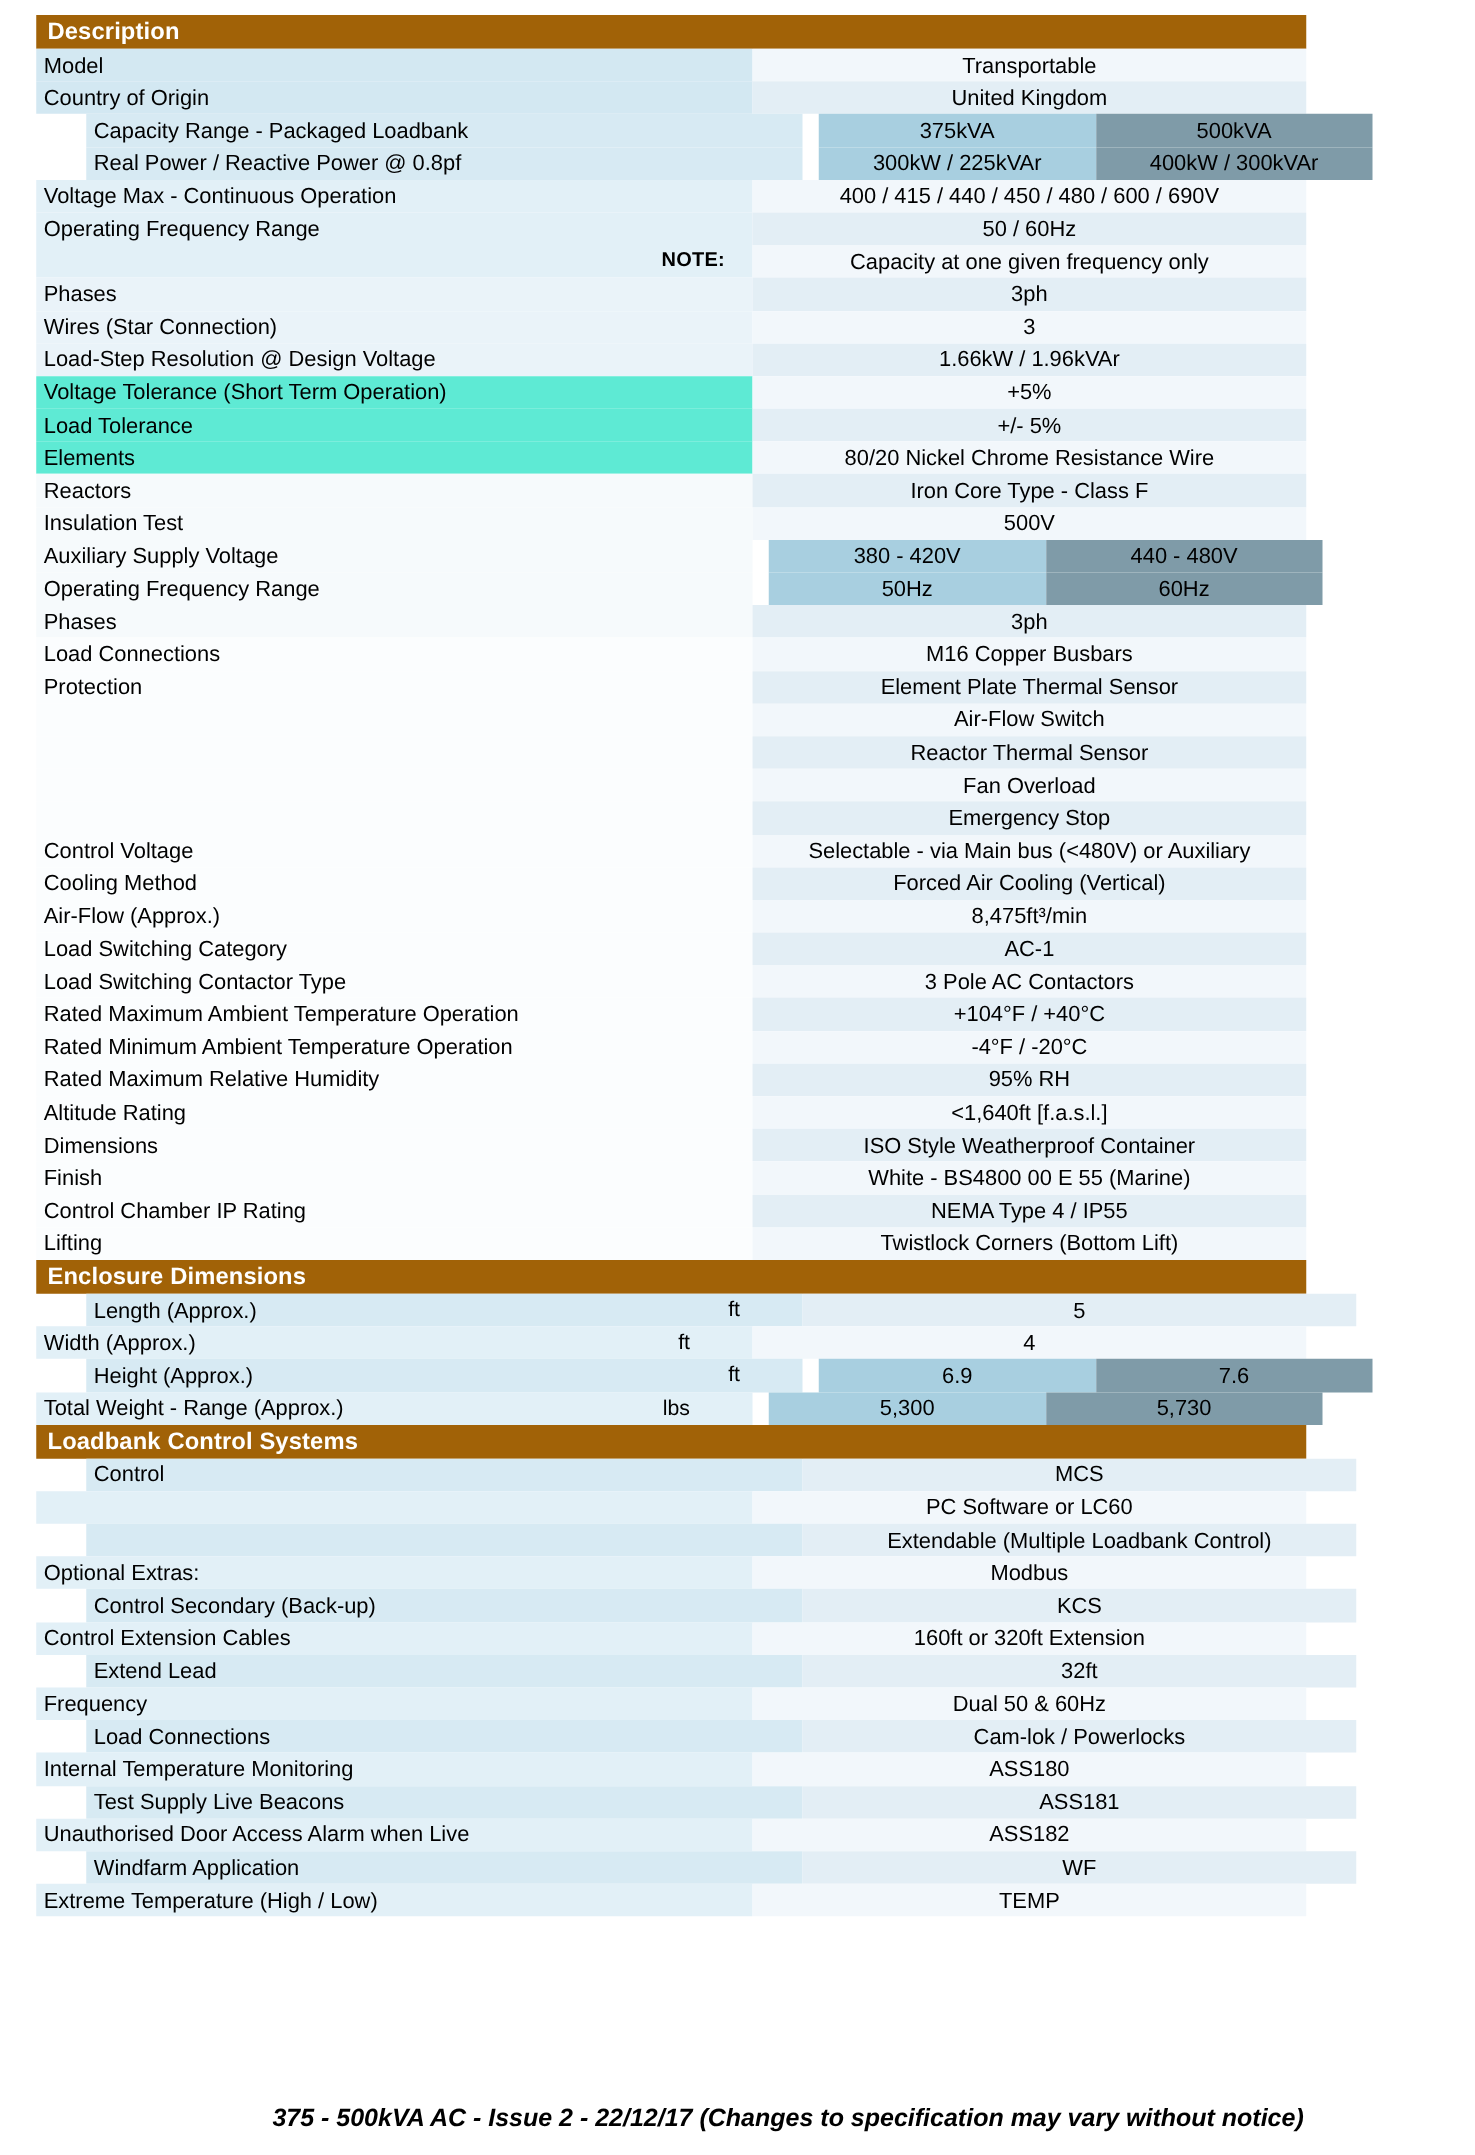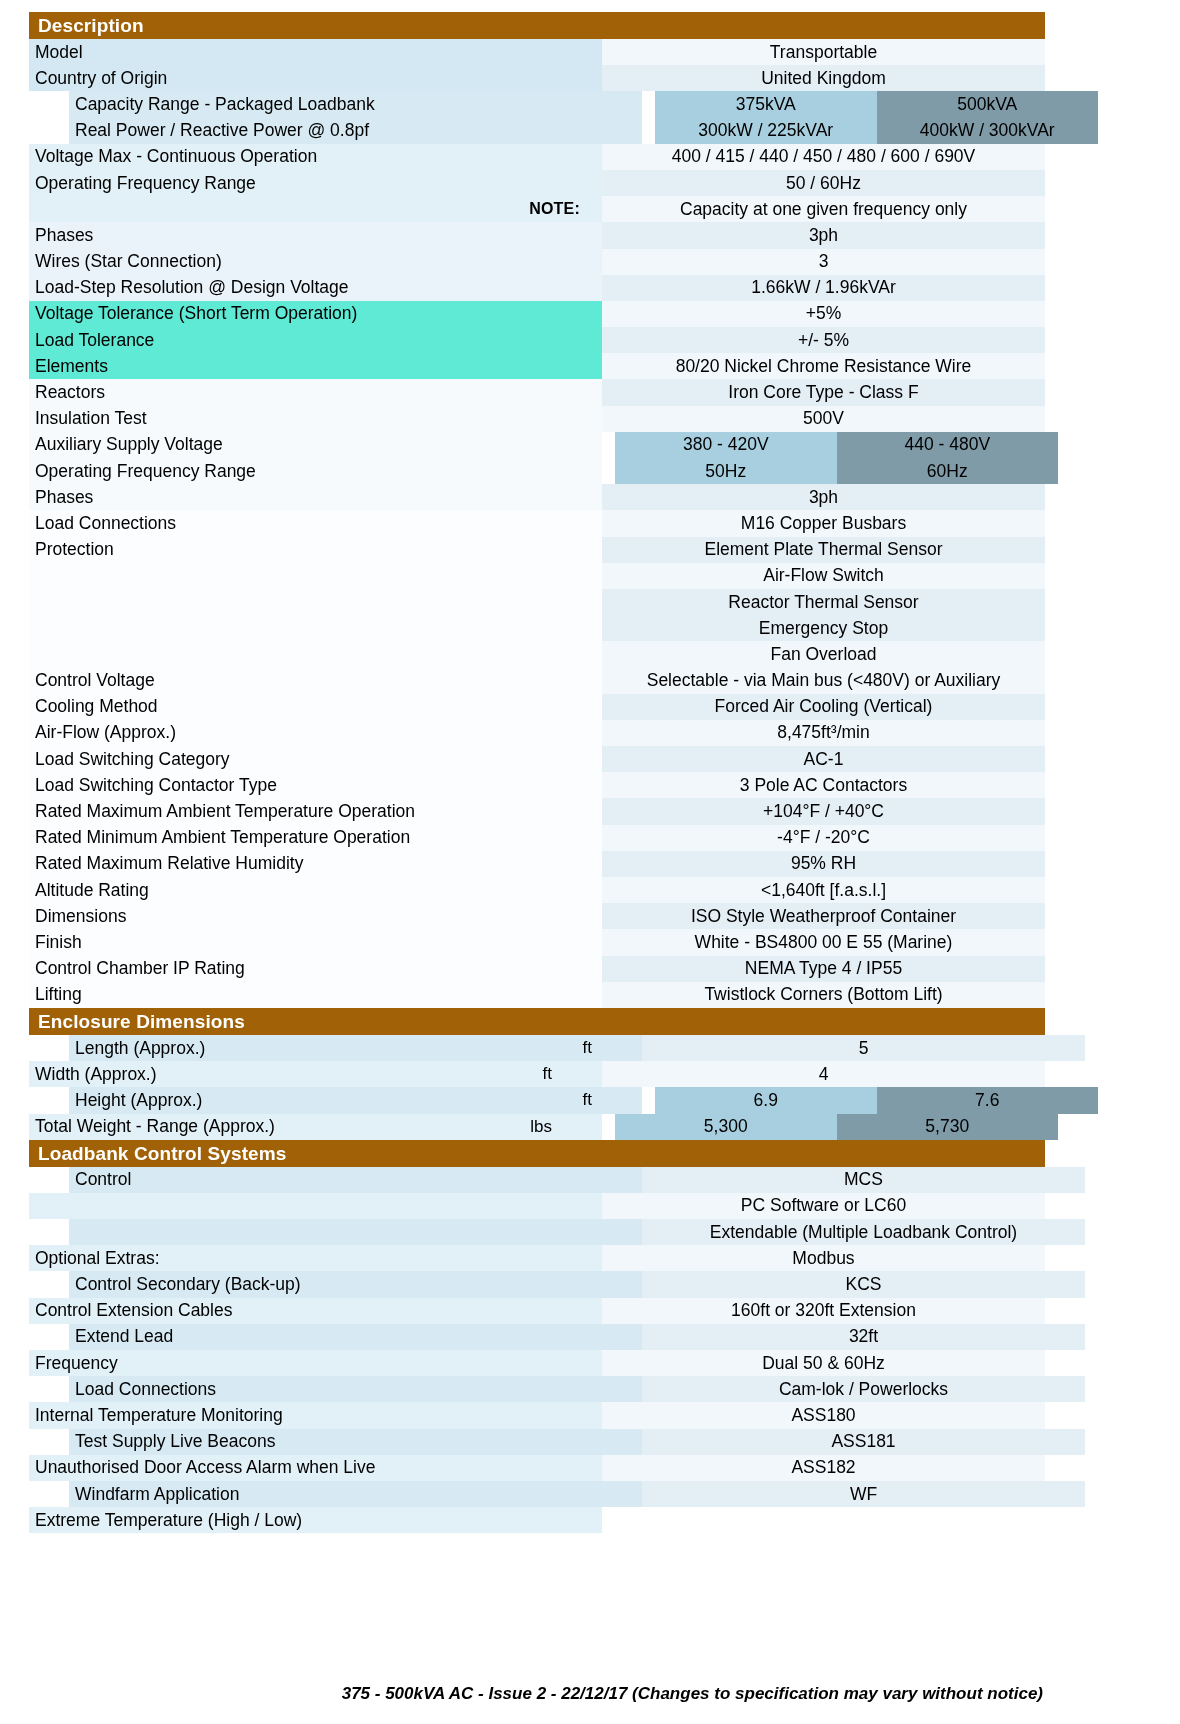--- a/index.html
+++ b/index.html
@@ -108,21 +108,21 @@
   .val-b { background: #e3eef5; }
 
   .footer {
     position: absolute;
     left: 29px;
     top: 1684px;
     width: 1016px;
     text-align: right;
     font-style: italic;
     font-weight: bold;
-    font-size: 17px;
+    font-size: 20px;
     padding-right: 2px;
     box-sizing: border-box;
     white-space: nowrap;
   }
 </style>
 </head>
 <body>
 
 <div class="sheet" id="sheet">
     <div class="section-bar">Description</div>
@@ -268,27 +268,27 @@
     <div class="row">
       <div class="c-label lbl-g">
         <span></span>
       </div>
       <div class="c-val val-b">Reactor Thermal Sensor</div>
     </div>
     <div class="row">
       <div class="c-label lbl-g">
         <span></span>
       </div>
+      <div class="c-val val-a">Fan Overload</div>
+    </div>
+    <div class="row">
+      <div class="c-label lbl-g">
+        <span></span>
+      </div>
       <div class="c-val val-b">Emergency Stop</div>
-    </div>
-    <div class="row">
-      <div class="c-label lbl-g">
-        <span></span>
-      </div>
-      <div class="c-val val-a">Fan Overload</div>
     </div>
     <div class="row">
       <div class="c-label lbl-g">
         <span>Control Voltage</span>
       </div>
       <div class="c-val val-a">Selectable - via Main bus (&lt;480V) or Auxiliary</div>
     </div>
     <div class="row">
       <div class="c-label lbl-g">
         <span>Cooling Method</span>
@@ -472,16 +472,17 @@
     <div class="row">
       <div class="c-label lbl-b">
         <span>Windfarm Application</span>
       </div>
       <div class="c-val val-b">WF</div>
     </div>
     <div class="row">
       <div class="c-label lbl-c">
         <span>Extreme Temperature (High / Low)</span>
       </div>
+      <div class="c-val val-a">TEMP</div>
     </div>
   </div>
 
 <div class="footer">375 - 500kVA AC - Issue 2 - 22/12/17 (Changes to specification may vary without notice)</div>
 
 </body></html>

